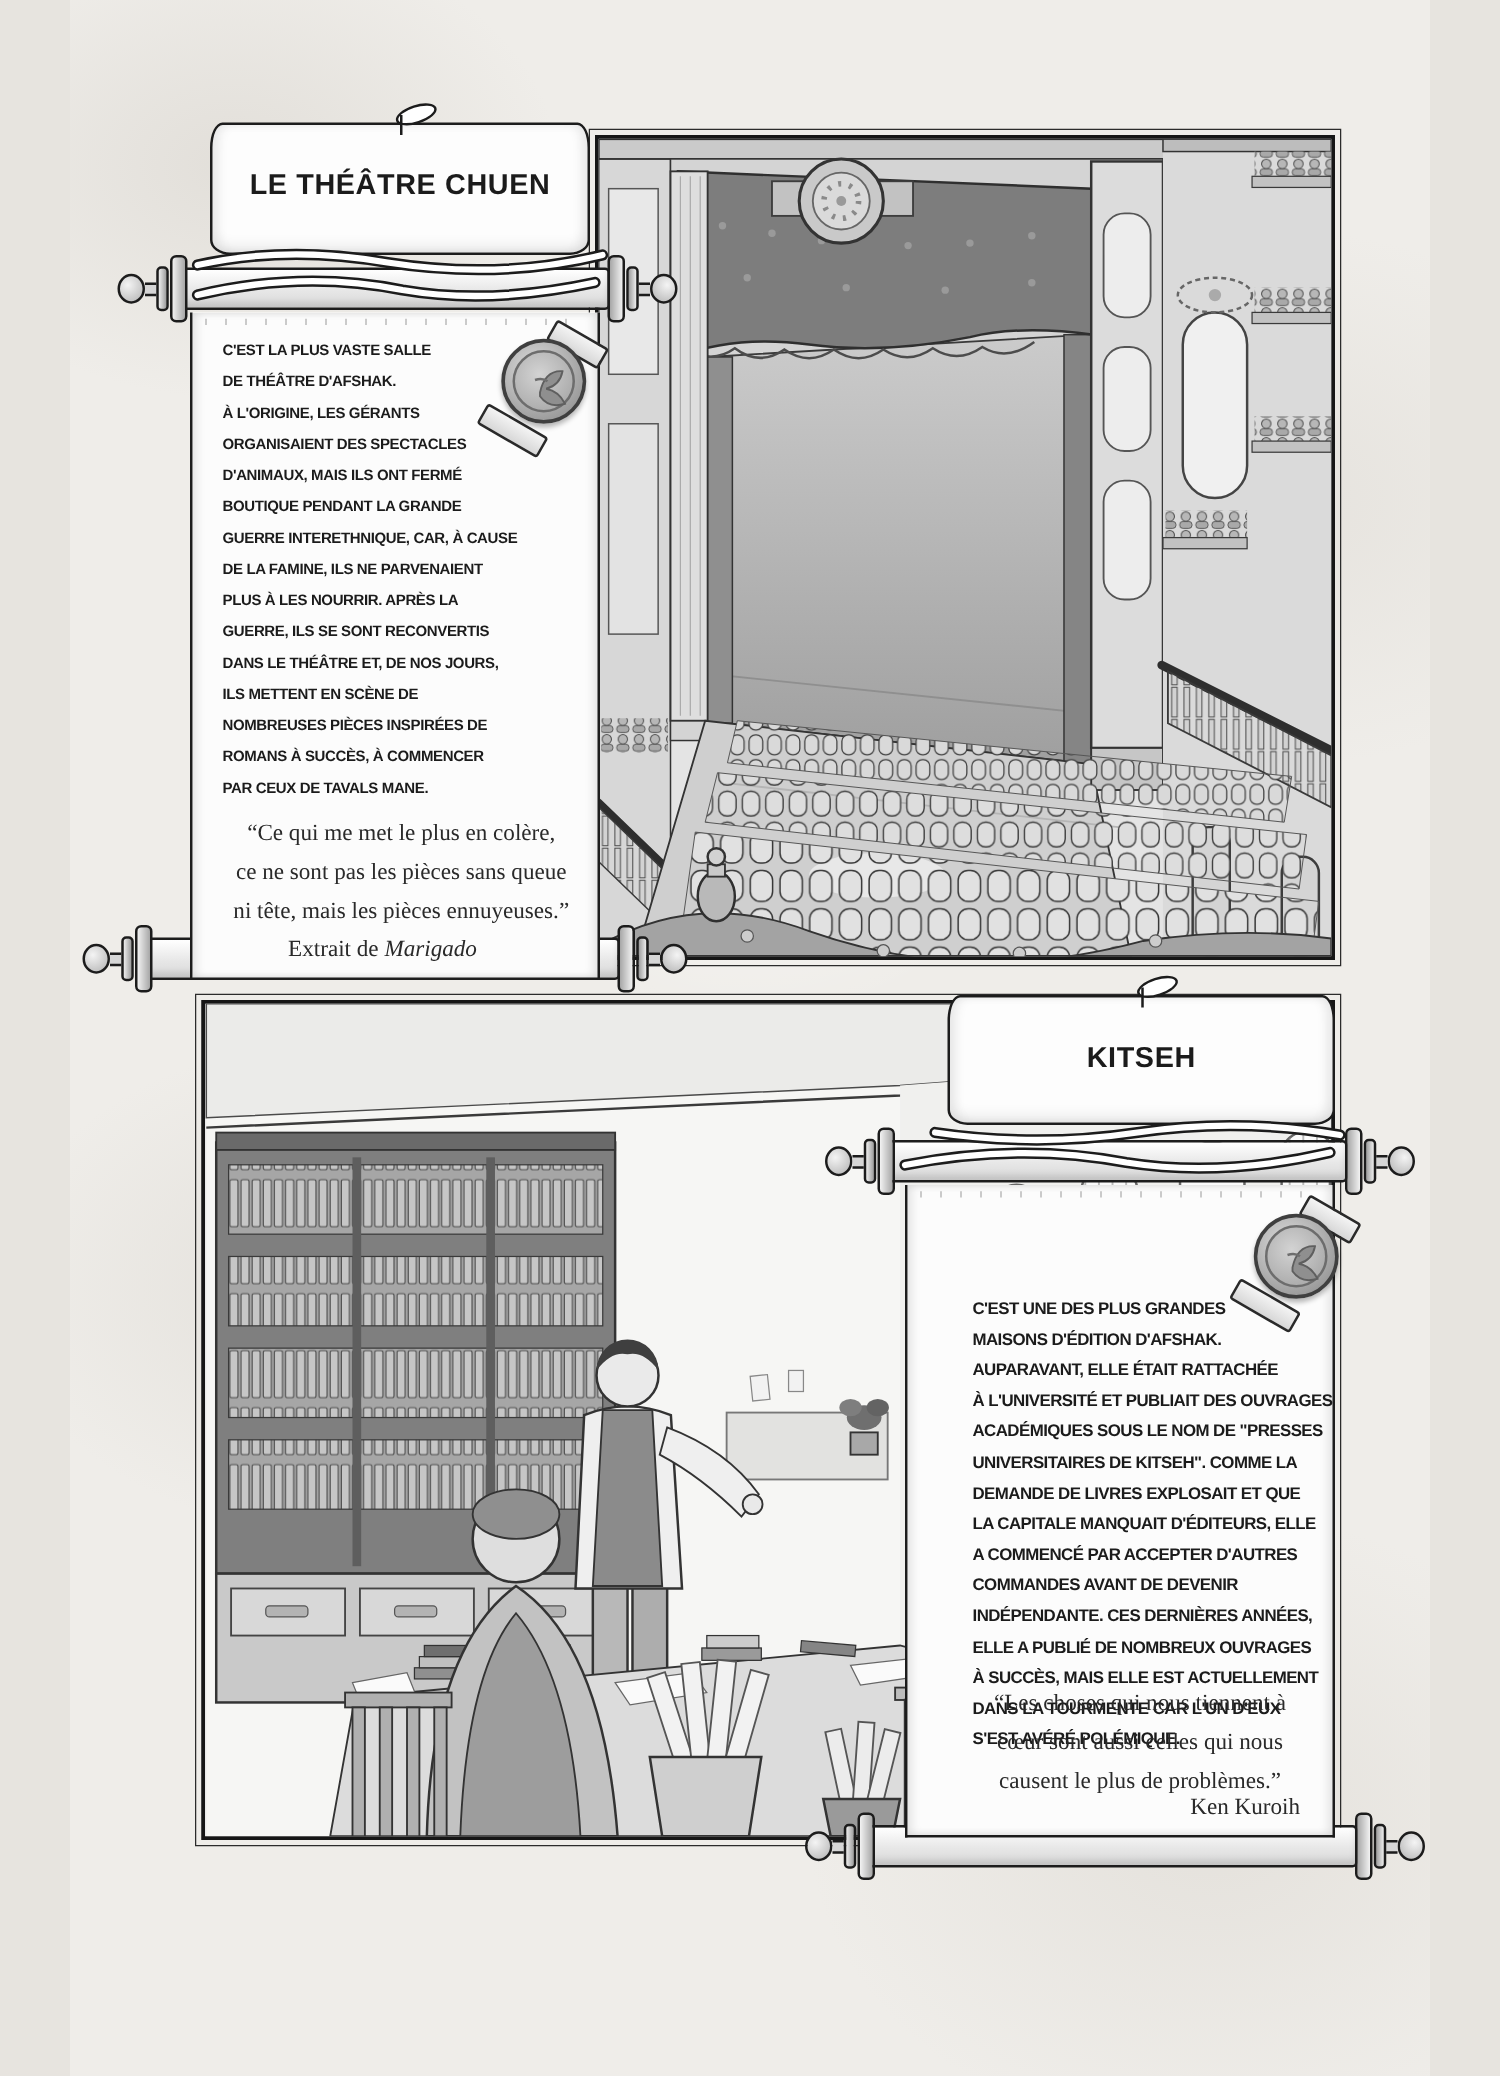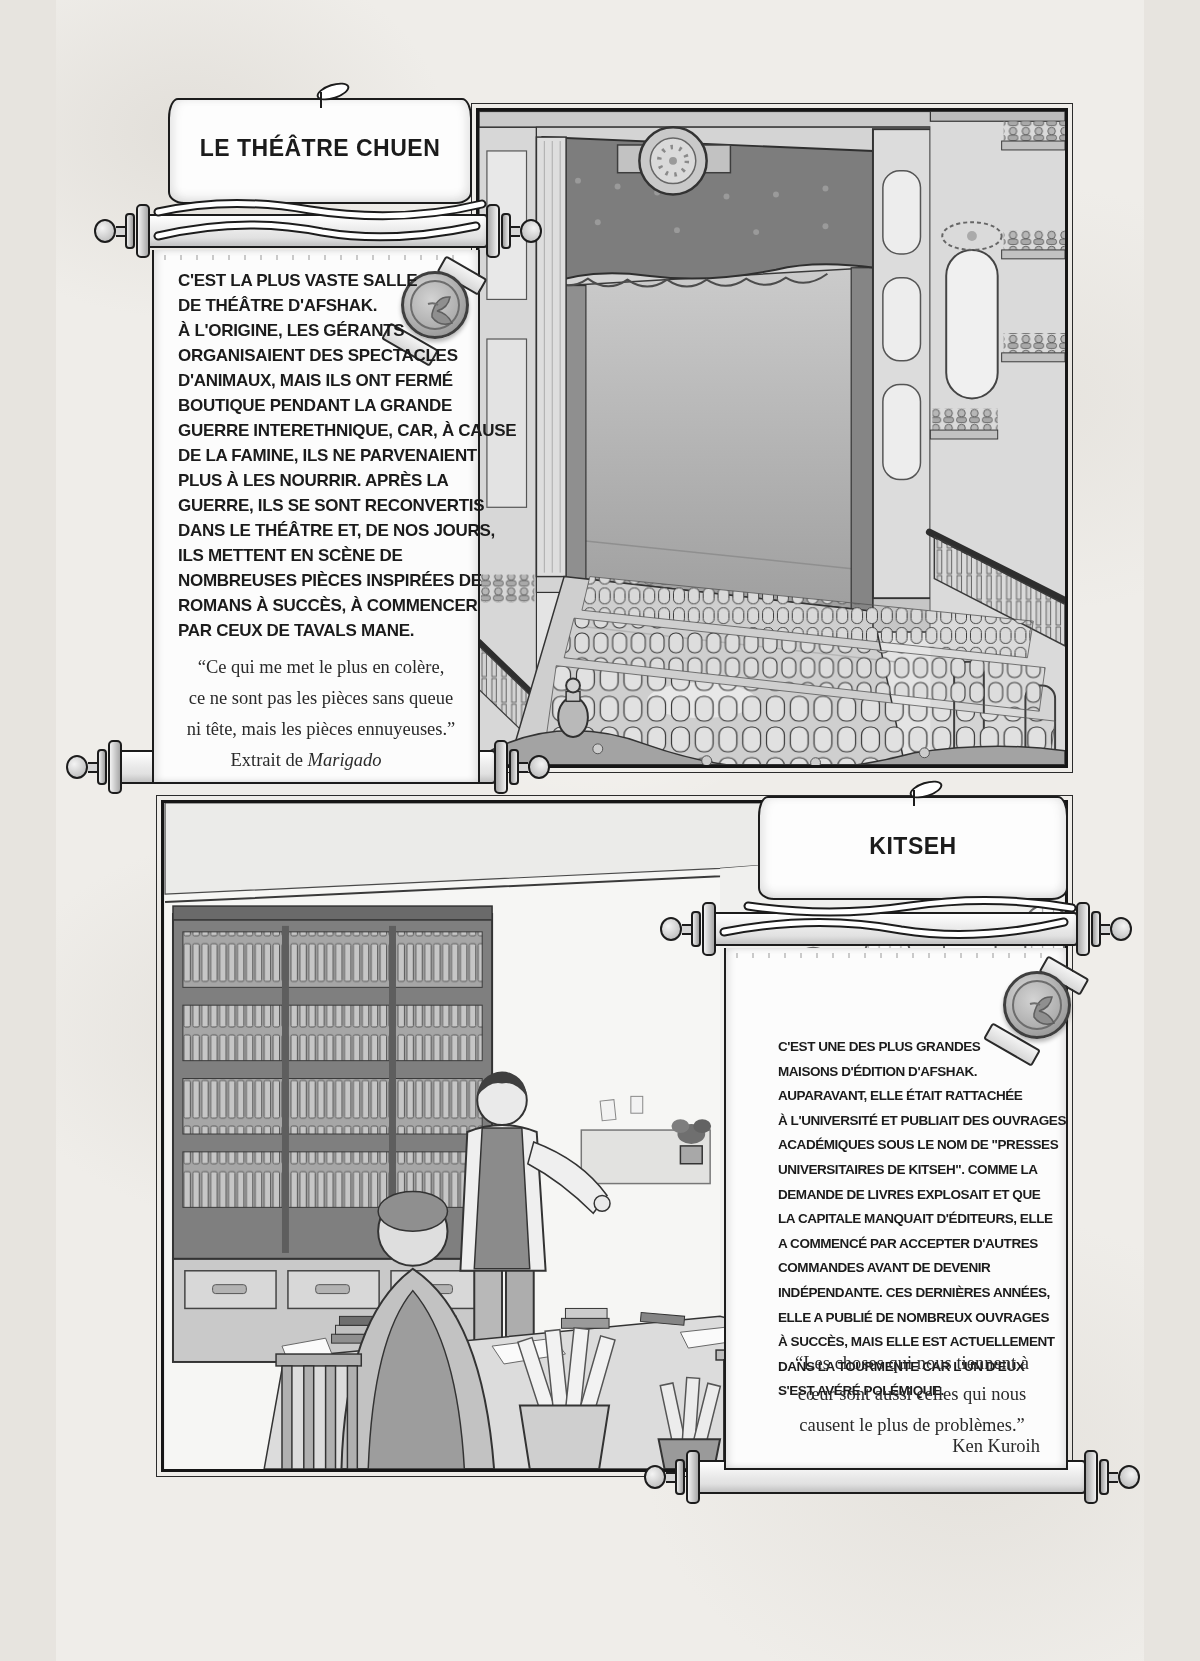--- a/index.html
+++ b/index.html
@@ -77,21 +77,21 @@
     box-shadow:0 3px 4px rgba(0,0,0,.28);box-sizing:border-box;
   }
   .seal-inner{
     position:absolute;inset:6px;border-radius:50%;border:2px solid #6d6d6d;
     background:radial-gradient(circle at 42% 38%,#d3d3d3,#a0a0a0);box-sizing:border-box;
   }
   
   .comic-body{
     position:absolute;z-index:7;font-weight:700;white-space:pre;color:#1b1b1b;
   }
-  .comic-body.left{left:122px;top:268px;font-size:17px;line-height:25px;letter-spacing:-.3px;}
+  .comic-body.left{left:122px;top:268px;font-size:12px;line-height:25px;letter-spacing:-.3px;}
   .comic-body.right{left:722px;top:1035px;font-size:13.5px;line-height:24.6px;letter-spacing:-.45px;}
   .serif-quote{
     position:absolute;z-index:7;font-family:"Liberation Serif", serif;font-size:18.5px;
     line-height:31px;text-align:center;white-space:pre;color:#2a2a2a;
   }
   .serif-attrib{
     position:absolute;z-index:7;font-family:"Liberation Serif", serif;font-size:18.5px;
     text-align:right;color:#2a2a2a;
   }
   .serif-attrib i{font-style:italic;}

